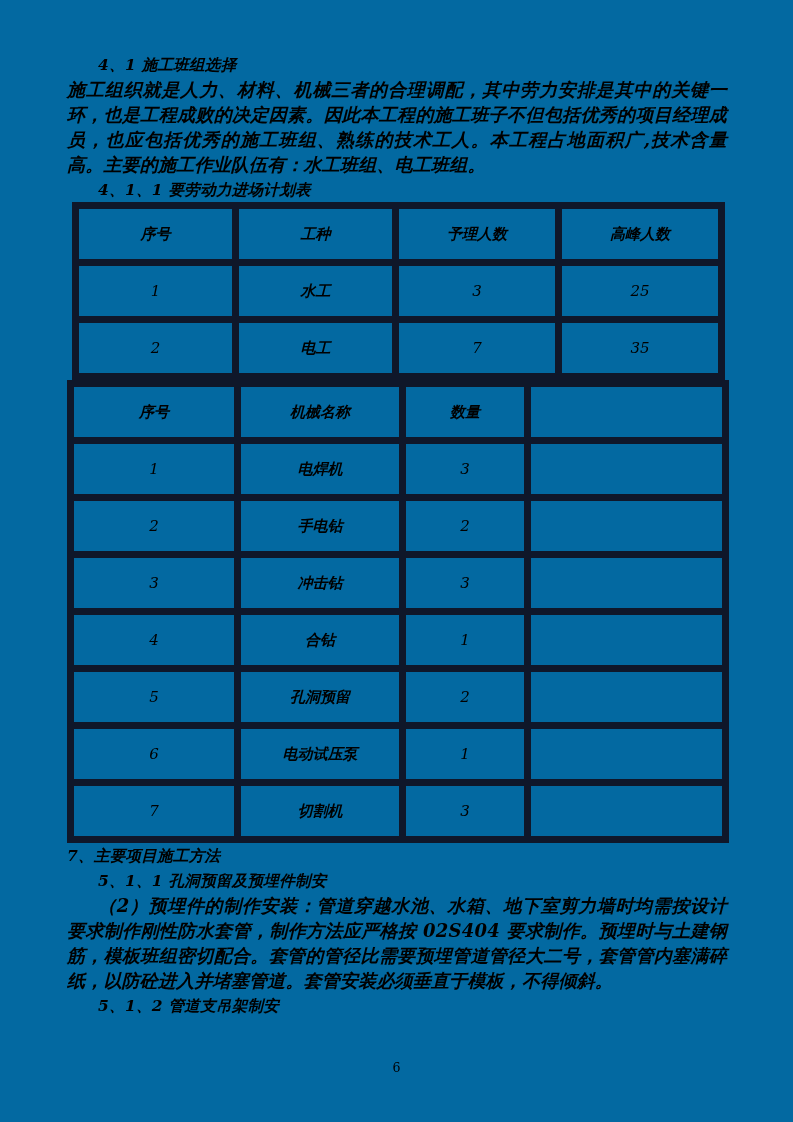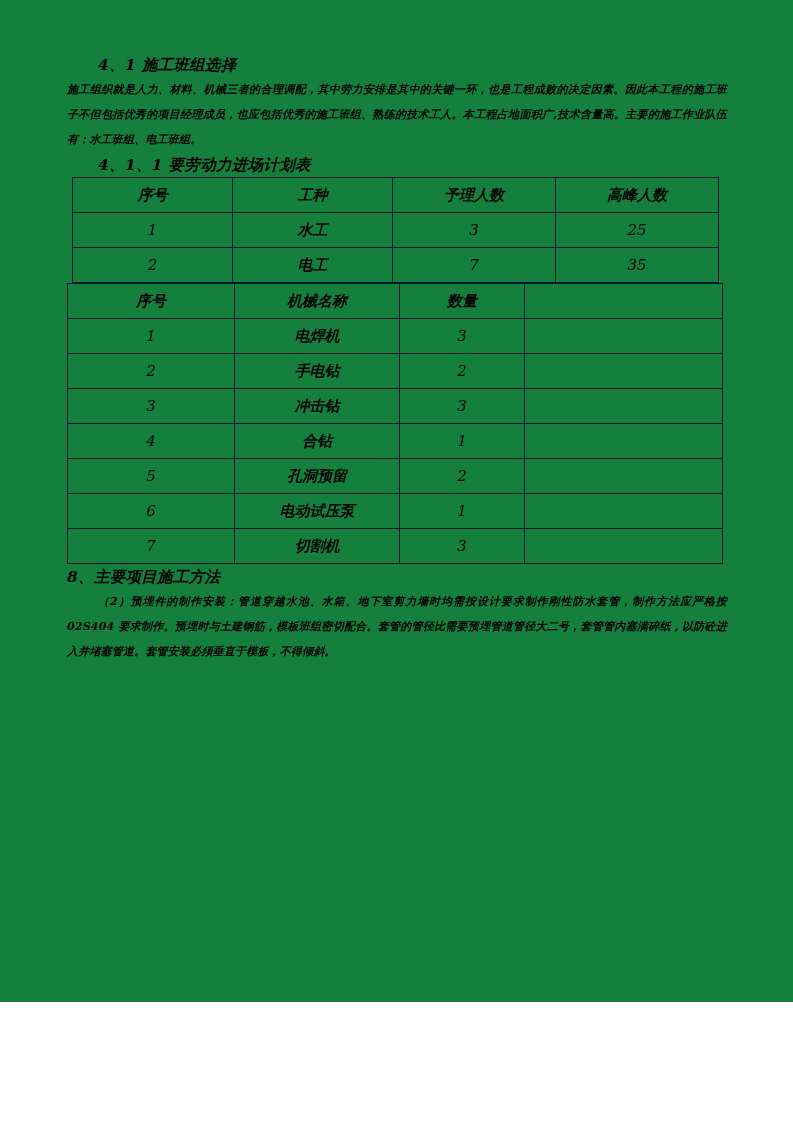--- a/index.html
+++ b/index.html
@@ -7,22 +7,22 @@
     padding: 0;
     background: #ffffff;
   }
   body {
     font-family: "DejaVu Sans", "Liberation Sans", sans-serif;
     color: #000000;
   }
   #page {
     position: relative;
     width: 793px;
-    height: 1002px;
-    background: #15803d;
+    height: 1122px;
+    background: #0369a1;
     overflow: hidden;
     box-sizing: border-box;
   }
   .content {
     position: absolute;
     left: 67px;
     top: 52px;
     width: 660px;
   }
   
@@ -37,43 +37,43 @@
   }
   .heading.lvl1 { text-indent: 0px; }
   .heading.lvl2 { text-indent: 31px; }
   .heading.lvl3 { text-indent: 31px; }
 
   
   .para {
     font-family: "DejaVu Serif", "Liberation Serif", serif;
     font-weight: bold;
     font-style: italic;
-    font-size: 11px;
+    font-size: 18px;
     line-height: 25px;
     text-align: justify;
     text-justify: inter-character;
     letter-spacing: 0.2px;
     margin: 0;
   }
   .para.ind { text-indent: 31px; }
   .para.noind { text-indent: 0px; }
 
   
   .tbl {
     border-collapse: collapse;
     font-family: "DejaVu Serif", "Liberation Serif", serif;
     font-size: 15px;
     table-layout: fixed;
   }
   .tbl td, .tbl th {
-    border: 1px solid #0f172a;
+    border: 7px solid #0f172a;
     height: 26px;
     text-align: center;
     vertical-align: middle;
-    padding: 4px 2px;
+    padding: 12px 2px;
   }
   .tbl th {
     font-weight: bold;
     font-style: italic;
   }
   .tbl td.num {
     font-weight: normal;
     font-style: italic;
   }
   .tbl td.name {
@@ -186,18 +186,20 @@
               <td class="num"></td>
             </tr>
             <tr>
               <td class="num">7</td>
               <td class="name">切割机</td>
               <td class="num">3</td>
               <td class="num"></td>
             </tr>
           </tbody>
         </table>
-        <div class="heading lvl1">8、主要项目施工方法</div>
+        <div class="heading lvl1">7、主要项目施工方法</div>
+        <div class="heading lvl3">5、1、1 孔洞预留及预埋件制安</div>
         <p class="para ind">（2）预埋件的制作安装：管道穿越水池、水箱、地下室剪力墙时均需按设计要求制作刚性防水套管，制作方法应严格按 02S404 要求制作。预埋时与土建钢筋，模板班组密切配合。套管的管径比需要预埋管道管径大二号，套管管内塞满碎纸，以防砼进入并堵塞管道。套管安装必须垂直于模板，不得倾斜。</p>
+        <div class="heading lvl3">5、1、2 管道支吊架制安</div>
       </div>
   </div>
   <div class="pagenum">6</div>
 </div>
 
 </body></html>

